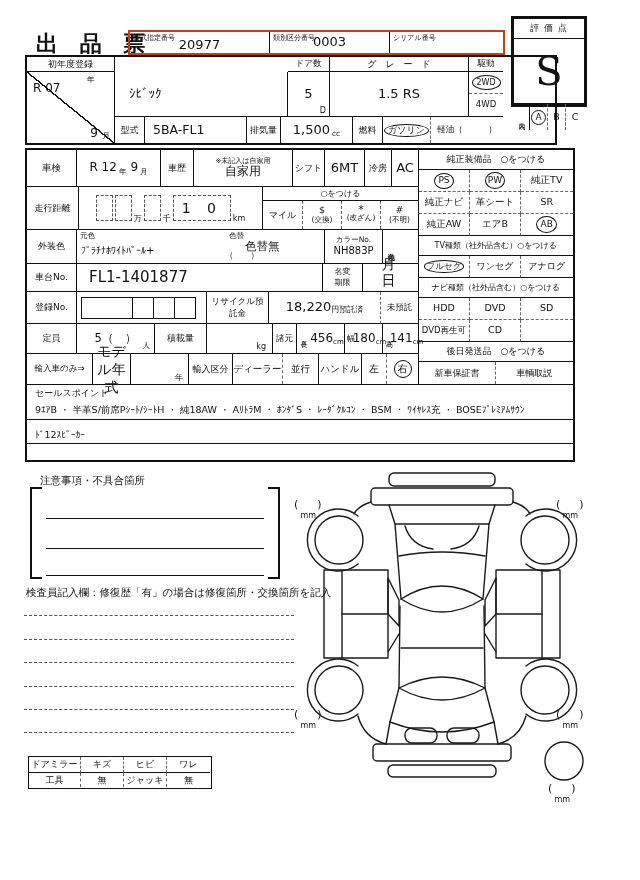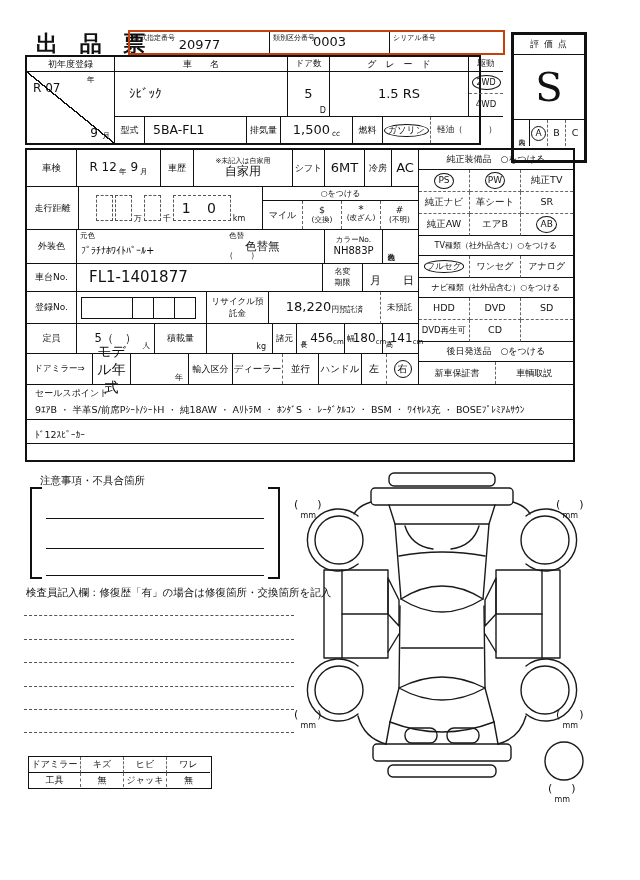--- a/index.html
+++ b/index.html
@@ -41,26 +41,23 @@
     <span class="tl">類別区分番号</span>
     <div class="cell" style="inset:0;font-size:13px;">
         <span>0003</span>
       </div>
   </div>
   <div style="position:relative;flex:1">
     <span class="tl">シリアル番号</span>
   </div>
 </div>
 
-<div class="abs" style="left:25px;top:55px;width:456px;height:90px;border:2px solid #111">
+<div class="abs" style="left:25px;top:55px;width:532px;height:90px;border:2px solid #111">
   <div class="cell br bb" style="left:0;top:0;width:88px;height:15px;font-size:9px">
       <span>初年度登録</span>
-    </div>
-  <div class="cell br bb" style="left:88px;top:0;width:173px;height:15px;font-size:9px">
-      <span>車　　名</span>
     </div>
   <div class="cell br bb" style="left:261px;top:0;width:42px;height:15px;font-size:8.5px">
       <span>ドア数</span>
     </div>
   <div class="cell br bb" style="left:303px;top:0;width:139px;height:15px;font-size:9px">
       <span>グ　レ　ー　ド</span>
     </div>
   <div class="cell bb" style="left:442px;top:0;width:34px;height:15px;font-size:8.5px">
       <span>駆動</span>
     </div>
@@ -106,21 +103,21 @@
     </div>
   <div class="cell brd" style="left:356px;top:60px;width:48px;height:26px">
       <span class="circ" style="padding:1px 3px;font-size:9px">ガソリン</span>
     </div>
   <div class="cell" style="left:404px;top:60px;width:72px;height:26px;font-size:8.5px">
     <span>軽油</span>
       <span>（　　　）</span>
   </div>
 </div>
 
-<div class="abs" style="left:511px;top:32px;width:76px;height:131px;border:3px solid #111">
+<div class="abs" style="left:511px;top:16px;width:76px;height:91px;border:3px solid #111">
   <div class="cell" style="left:0;top:0;width:70px;height:20px;border-bottom:1.5px solid #111;font-size:9px;letter-spacing:1px">
       <span>評 価 点</span>
     </div>
   <div class="cell" style="left:0;top:20px;width:70px;height:64px;font-size:40px;font-family:'DejaVu Serif','Liberation Serif',serif">
       <span>S</span>
     </div>
   <div class="abs" style="left:0;top:84px;width:70px;height:27px;border-top:1px solid #111;display:flex">
     <div class="cell br vt" style="position:relative;width:16px;height:100%;font-size:7px">
         <span class="vt">内装</span>
       </div>
@@ -220,21 +217,21 @@
 
   <div class="cell br bb" style="left:0;top:114px;width:50px;height:28px;font-size:9px">
       <span>車台No.</span>
     </div>
   <div class="cell br bb start" style="left:50px;top:114px;width:246px;height:28px;font-size:15px;padding-left:12px">
       <span>FL1-1401877</span>
     </div>
   <div class="cell br bb" style="left:296px;top:114px;width:40px;height:28px;font-size:8px;line-height:1.3">
       <span style="width:20px">名変期限</span>
     </div>
-  <div class="cell bb" style="left:336px;top:114px;width:55px;height:28px;font-size:11px;align-items:flex-end;justify-content:flex-end;padding:0 4px 3px 0">
+  <div class="cell bb" style="left:336px;top:114px;width:55px;height:28px;font-size:14px;align-items:flex-end;justify-content:flex-end;padding:0 4px 3px 0">
       <span>月　　日</span>
     </div>
 
   <div class="cell br bb" style="left:0;top:142px;width:50px;height:32px;font-size:9px">
       <span>登録No.</span>
     </div>
   <div class="cell br bb start" style="left:50px;top:142px;width:130px;height:32px;padding-left:4px">
     <span class="sbox" style="width:52px;height:22px"></span>
     <span class="sbox" style="width:22px;height:22px;margin-left:-1px"></span>
     <span class="sbox" style="width:22px;height:22px;margin-left:-1px"></span>
@@ -283,21 +280,21 @@
     </div>
   <div class="cell bb" style="left:356px;top:174px;width:12px;height:30px">
       <span class="vt" style="font-size:7px">高さ</span>
     </div>
   <div class="cell bb" style="left:368px;top:174px;width:23px;height:30px">
       <span style="font-size:12px">141</span>
       <span style="font-size:7px;margin-top:8px">cm</span>
     </div>
 
   <div class="cell br" style="left:0;top:204px;width:66px;height:30px;font-size:8.5px">
-      <span>ドアミラー⇒</span>
+      <span>輸入車のみ⇒</span>
     </div>
   <div class="cell br" style="left:66px;top:204px;width:38px;height:30px;font-size:14px;line-height:1.3">
       <span style="width:32px">モデル年式</span>
     </div>
   <div class="cell br" style="left:104px;top:204px;width:58px;height:30px">
       <span class="abs" style="right:5px;bottom:2px;font-size:8px">年</span>
     </div>
   <div class="cell br" style="left:162px;top:204px;width:44px;height:30px;font-size:9px">
       <span>輸入区分</span>
     </div>

